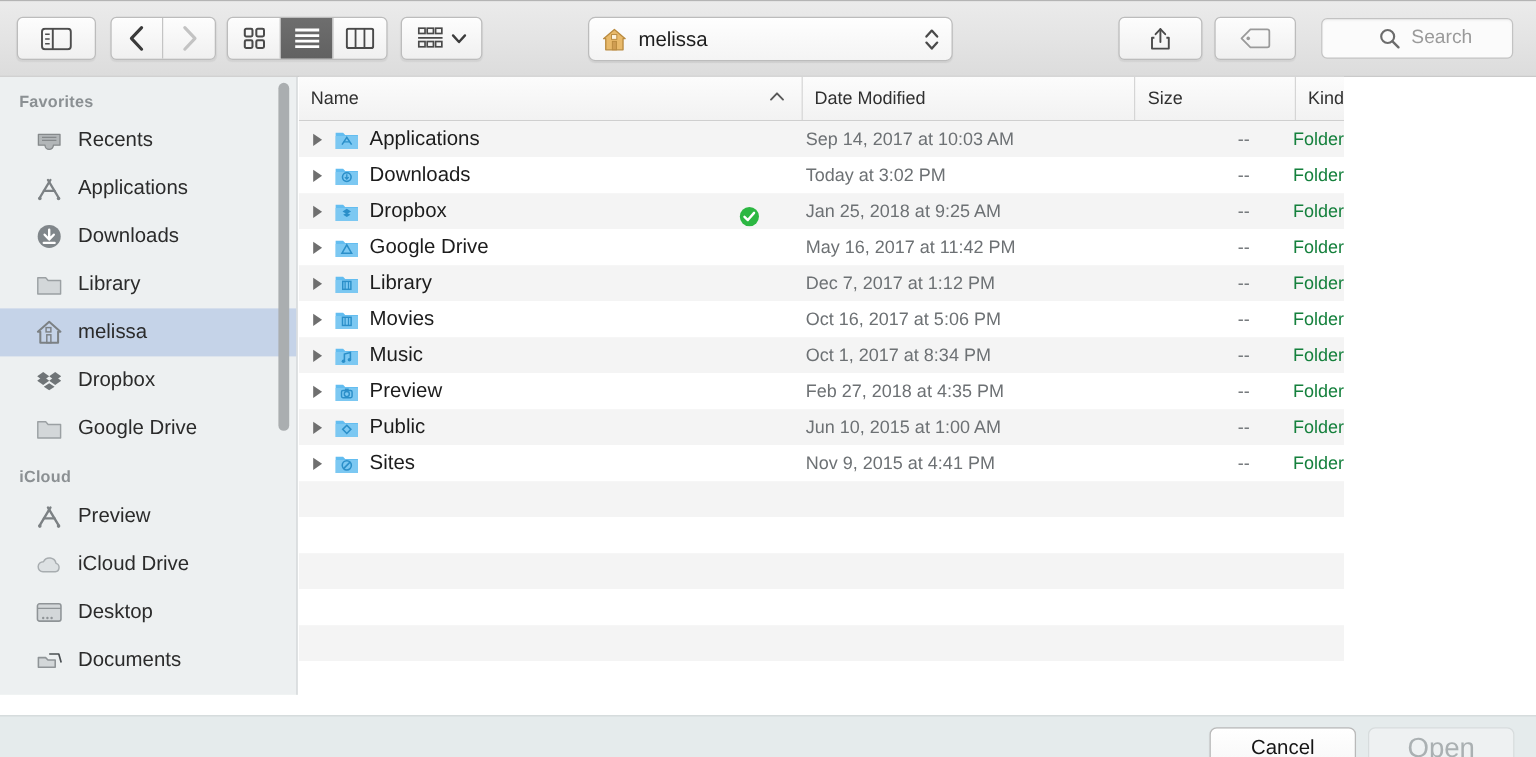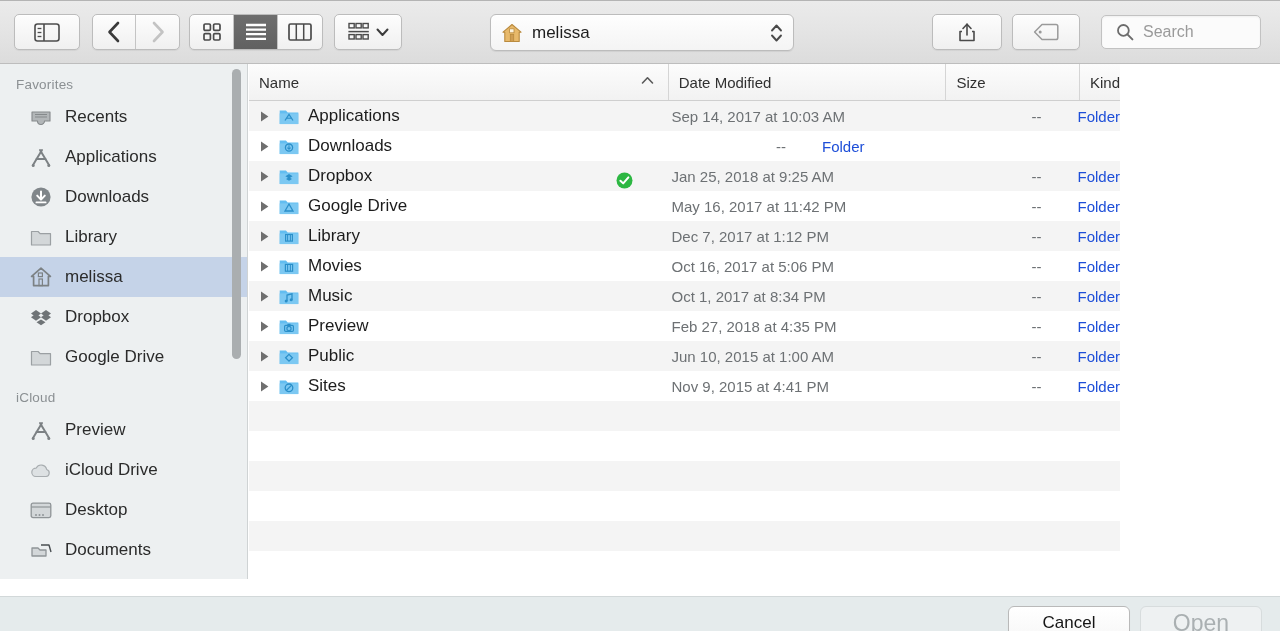--- a/index.html
+++ b/index.html
@@ -63,32 +63,33 @@
   #path-popup .ptext {
     font-size:17px; color:#1d1d1d; margin-left:9px; flex:1;
   }
   #share-btn { left:932px; width:70px; }
   #tag-btn   { left:1012px; width:68px; }
   #search-field {
     position:absolute; left:1101px; top:14px; width:160px; height:34px;
     background:#fbfbfb; border:1px solid #c2c2c2; border-radius:5px;
     display:flex; align-items:center; padding-left:14px;
     box-shadow:0 1px 2px rgba(0,0,0,.05) inset;
+    justify-content:center;
   }
   #search-field .stext { font-size:16px; color:#9a9a9a; margin-left:9px; }
 
   
   .sidebar {
     position:absolute; left:0; top:64px; width:248px; height:515px;
     background:#edf0f1;
     border-right:1px solid #cfd3d4;
     overflow:hidden;
   }
   .sb-header {
-    font-size:13.5px; color:#8b9093; font-weight:normal;
+    font-size:13.5px; color:#8b9093; font-weight:bold;
     padding:13px 0 5px 16px; letter-spacing:.2px;
   }
   .sb-item {
     height:40px; display:flex; align-items:center; padding-left:28px;
     font-size:17px; color:#2b2b2b;
   }
   .sb-item.active { background:#c5d3e8; border-radius:0; }
   .sb-item .sb-icon {
     width:26px; height:26px; margin-right:11px;
     display:flex; align-items:center; justify-content:center; flex-shrink:0;
@@ -116,21 +117,21 @@
   .ch-size { width:136px; padding-left:10px; border-left:1px solid #d5d5d5; }
   .ch-kind { flex:1; padding-left:10px; border-left:1px solid #d5d5d5; }
   .sort-caret { position:absolute; right:14px; top:12px; }
 
   .row { height:30px; display:flex; align-items:center; position:relative; }
   .row.odd  { background:#f4f4f4; }
   .row.even { background:#ffffff; }
   .cell-name { width:427px; display:flex; align-items:center; position:relative; }
   .cell-date { width:283px; padding-left:10px; font-size:15px; color:#6d7174; }
   .cell-size { width:136px; padding-right:26px; text-align:right; font-size:15px; color:#6d7174; }
-  .cell-kind { flex:1; padding-left:10px; font-size:15px; color:#1d4ed8; }
+  .cell-kind { flex:1; padding-left:10px; font-size:15px; color:#15803d; }
   .disclosure { width:30px; display:flex; align-items:center; justify-content:center; }
   .folder-ico { width:20px; height:17px; margin-right:9px; flex-shrink:0; }
   .fname { font-size:17px; color:#1c1c1c; }
   .sync-badge { position:absolute; right:28px; top:6px; }
 
   
   .footer {
     position:absolute; left:0; top:596px; width:1280px; height:52px;
     background:#e5ebec; border-top:1px solid #d2d8d9;
   }
@@ -423,20 +424,21 @@
               </svg>
             </span>
             <svg class="folder-ico" width="20" height="17" viewBox="0 0 20 17">
               <path d="M.7 2.6 h6.2 l1.8 1.9 h10.6 v11.6 h-18.6 Z" fill="#63bdf0"></path>
               <path d="M.7 5.4 h18.6 v10.7 h-18.6 Z" fill="#7cc8f2"></path>
               <circle cx="10" cy="9.6" r="3.6" fill="none" stroke="#2b8fc9" stroke-width="1.3"></circle>
               <path d="M10 7.2 v4 M8.4 9.6 L10 11.3 L11.6 9.6" fill="none" stroke="#2b8fc9" stroke-width="1.1"></path>
             </svg>
             <span class="fname">Downloads</span>
           </div>
+          <div class="cell-date">Today at 3:02 PM</div>
           <div class="cell-size">--</div>
           <div class="cell-kind">Folder</div>
         </div>
         <div class="row odd">
           <div class="cell-name">
             <span class="disclosure">
               <svg width="11" height="13" viewBox="0 0 11 13">
                 <polygon points="2,1.4 9.4,6.5 2,11.6" fill="#6f6f6f"></polygon>
               </svg>
             </span>

